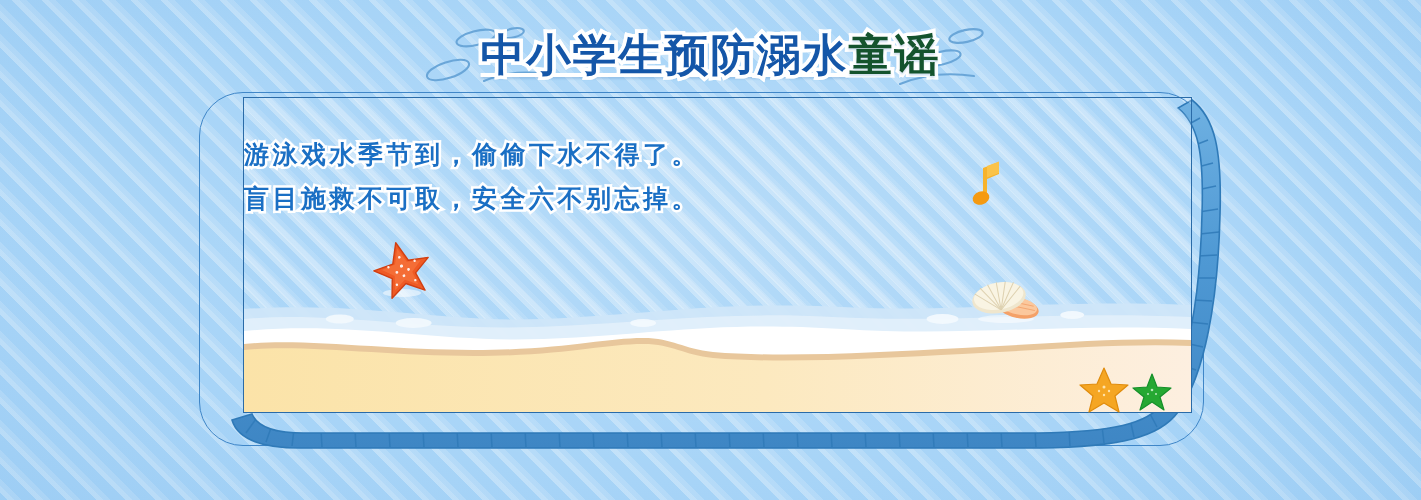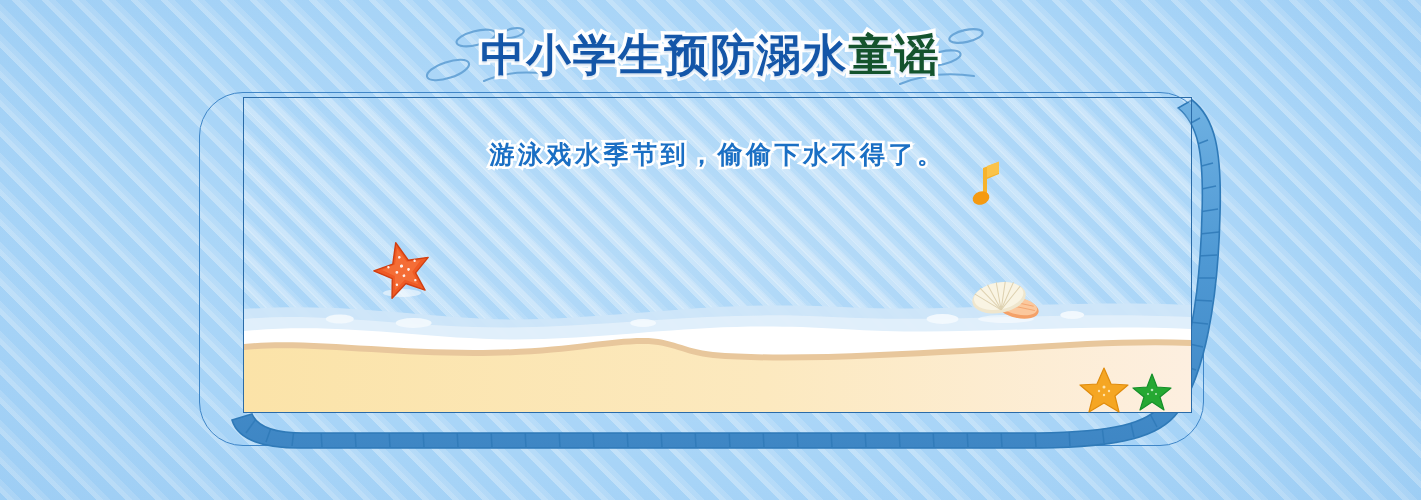--- a/index.html
+++ b/index.html
@@ -60,21 +60,21 @@
   .title {
     font-size: 44px;
     font-weight: bold;
     letter-spacing: 2px;
     line-height: 1;
     white-space: nowrap;
     -webkit-text-stroke: 7px #ffffff;
     paint-order: stroke fill;
     text-shadow: 0 2px 2px rgba(70,130,190,0.25);
   }
-  .title .seg-blue { color: #1456a8; }
+  .title .seg-blue { color: #1456a8; text-decoration: underline; }
   .title .seg-red  { color: #14532d; }
 
   
   .splash {
     position: absolute;
     z-index: 30;
     pointer-events: none;
   }
   .splash svg { display: block; overflow: visible; }
 
@@ -128,21 +128,20 @@
       rgba(255,255,255,0.00) 21px
     );
   }
 
   
   .poem {
     position: absolute;
     left: 0;
     right: 0;
     top: 34px;
-    text-align: center;
     z-index: 26;
   }
   .poem-line {
     font-size: 25px;
     font-weight: bold;
     color: #1a6fc4;
     letter-spacing: 3.5px;
     line-height: 44px;
     -webkit-text-stroke: 5px #ffffff;
     paint-order: stroke fill;
@@ -292,20 +291,21 @@
         <line x1="246" y1="433" x2="256" y2="419"></line>
       </g>
     </svg>
   </div>
 
   <div class="panel">
     <div class="panel-inner-stripes"></div>
 
     <div class="poem">
       <div class="poem-line">游泳戏水季节到，偷偷下水不得了。</div>
+      <div class="poem-line">盲目施救不可取，安全六不别忘掉。</div>
     </div>
 
     <div class="beach">
       <svg viewBox="0 0 949 115" preserveAspectRatio="none">
         <defs>
           <linearGradient id="sandGrad" x1="0" y1="0" x2="1" y2="0">
             <stop offset="0%" stop-color="#fbe3a8"></stop>
             <stop offset="55%" stop-color="#fce9bf"></stop>
             <stop offset="100%" stop-color="#fdefe0"></stop>
           </linearGradient>

